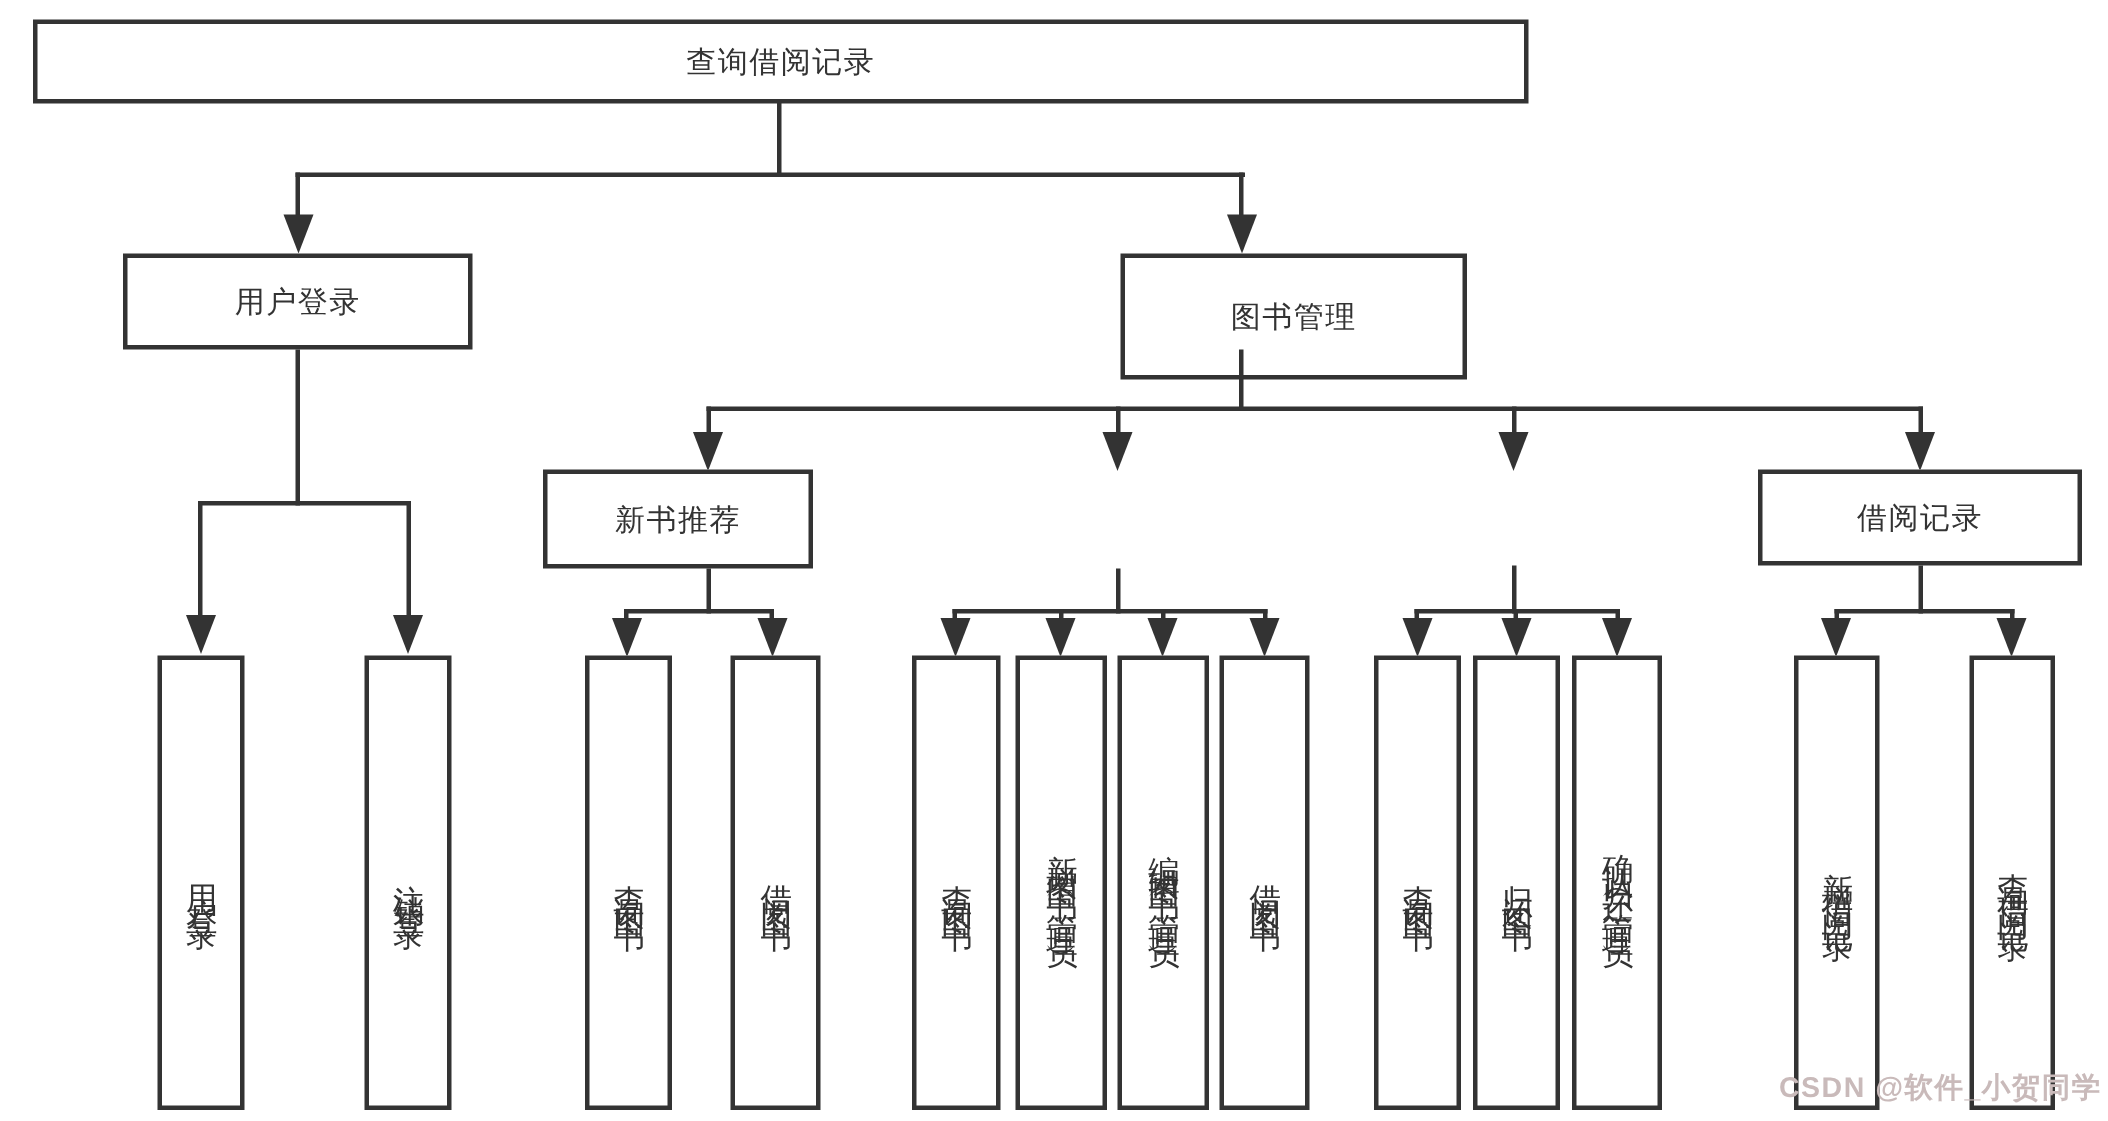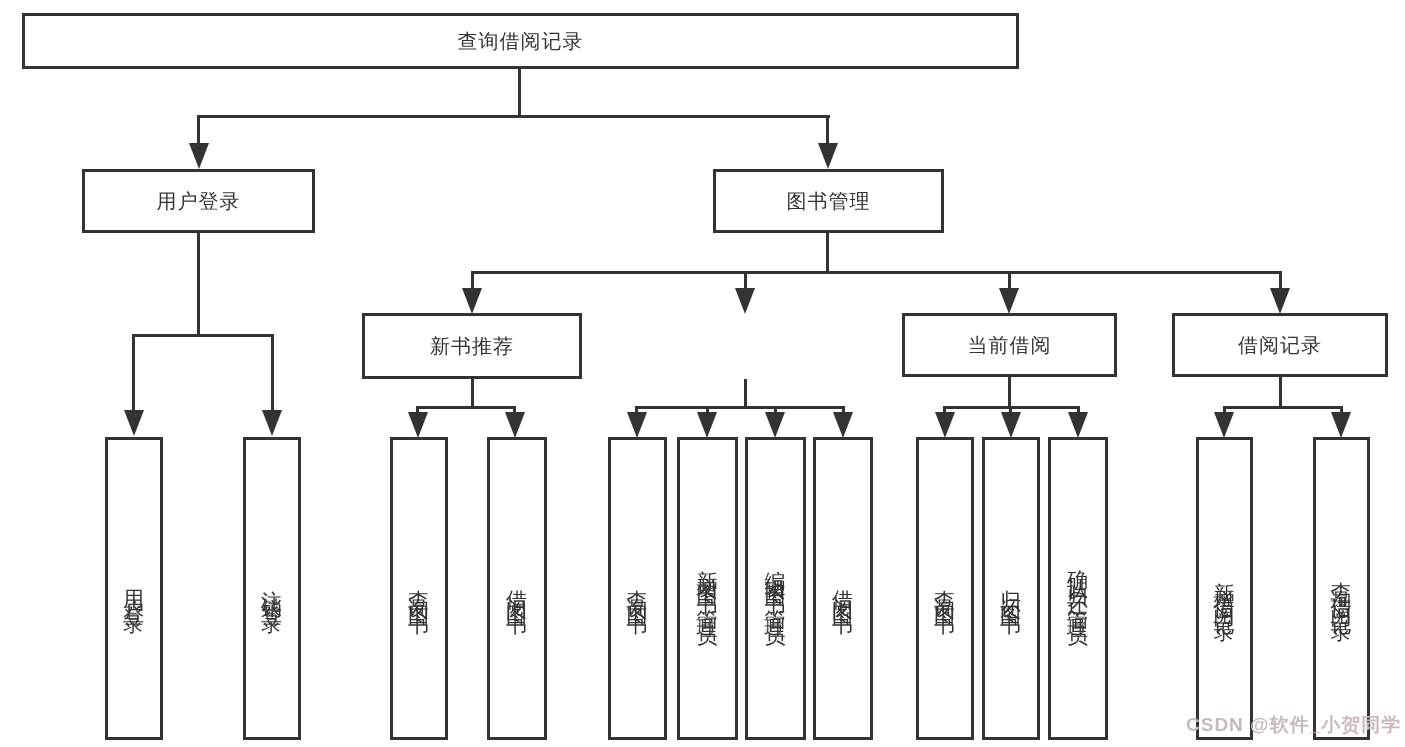--- a/index.html
+++ b/index.html
@@ -56,42 +56,41 @@
   <div class="box" style="left:22px;top:13px;width:997px;height:56px;">查询借阅记录</div>
 
   <div class="line" style="left:518px;top:68px;width:3px;height:50px;"></div>
   <div class="line" style="left:197px;top:115px;width:633px;height:3px;"></div>
   <div class="line" style="left:197px;top:115px;width:3px;height:32px;"></div>
   <div class="arrow" style="left:189px;top:143px;"></div>
   <div class="line" style="left:826px;top:115px;width:3px;height:32px;"></div>
   <div class="arrow" style="left:818px;top:143px;"></div>
 
   <div class="box" style="left:82px;top:169px;width:233px;height:64px;">用户登录</div>
-  <div class="box" style="left:713px;top:169px;width:231px;height:64px;">图书管理</div>
+  <div class="box" style="left:747px;top:169px;width:231px;height:84px;">图书管理</div>
 
   <div class="line" style="left:197px;top:233px;width:3px;height:104px;"></div>
   <div class="line" style="left:132px;top:334px;width:142px;height:3px;"></div>
   <div class="line" style="left:132px;top:334px;width:3px;height:78px;"></div>
   <div class="arrow" style="left:124px;top:410px;"></div>
   <div class="line" style="left:271px;top:334px;width:3px;height:78px;"></div>
   <div class="arrow" style="left:262px;top:410px;"></div>
 
   <div class="line" style="left:826px;top:233px;width:3px;height:41px;"></div>
   <div class="line" style="left:471px;top:271px;width:811px;height:3px;"></div>
   <div class="line" style="left:471px;top:271px;width:3px;height:19px;"></div>
   <div class="arrow" style="left:462px;top:288px;"></div>
   <div class="line" style="left:744px;top:271px;width:3px;height:19px;"></div>
   <div class="arrow" style="left:735px;top:288px;"></div>
   <div class="line" style="left:1008px;top:271px;width:3px;height:19px;"></div>
   <div class="arrow" style="left:999px;top:288px;"></div>
   <div class="line" style="left:1279px;top:271px;width:3px;height:19px;"></div>
   <div class="arrow" style="left:1270px;top:288px;"></div>
 
-  <div class="box" style="left:362px;top:313px;width:220px;height:66px;">新书推荐</div>
-  <div class="box" style="left:902px;top:313px;width:215px;height:64px;">当前借阅</div>
+  <div class="box" style="left:362px;top:313px;width:180px;height:66px;">新书推荐</div>
   <div class="box" style="left:1172px;top:313px;width:216px;height:64px;">借阅记录</div>
 
   <div class="line" style="left:471px;top:379px;width:3px;height:30px;"></div>
   <div class="line" style="left:416px;top:406px;width:100px;height:3px;"></div>
   <div class="line" style="left:416px;top:406px;width:3px;height:10px;"></div>
   <div class="arrow" style="left:408px;top:412px;"></div>
   <div class="line" style="left:513px;top:406px;width:3px;height:10px;"></div>
   <div class="arrow" style="left:505px;top:412px;"></div>
 
   <div class="line" style="left:744px;top:379px;width:3px;height:30px;"></div>

